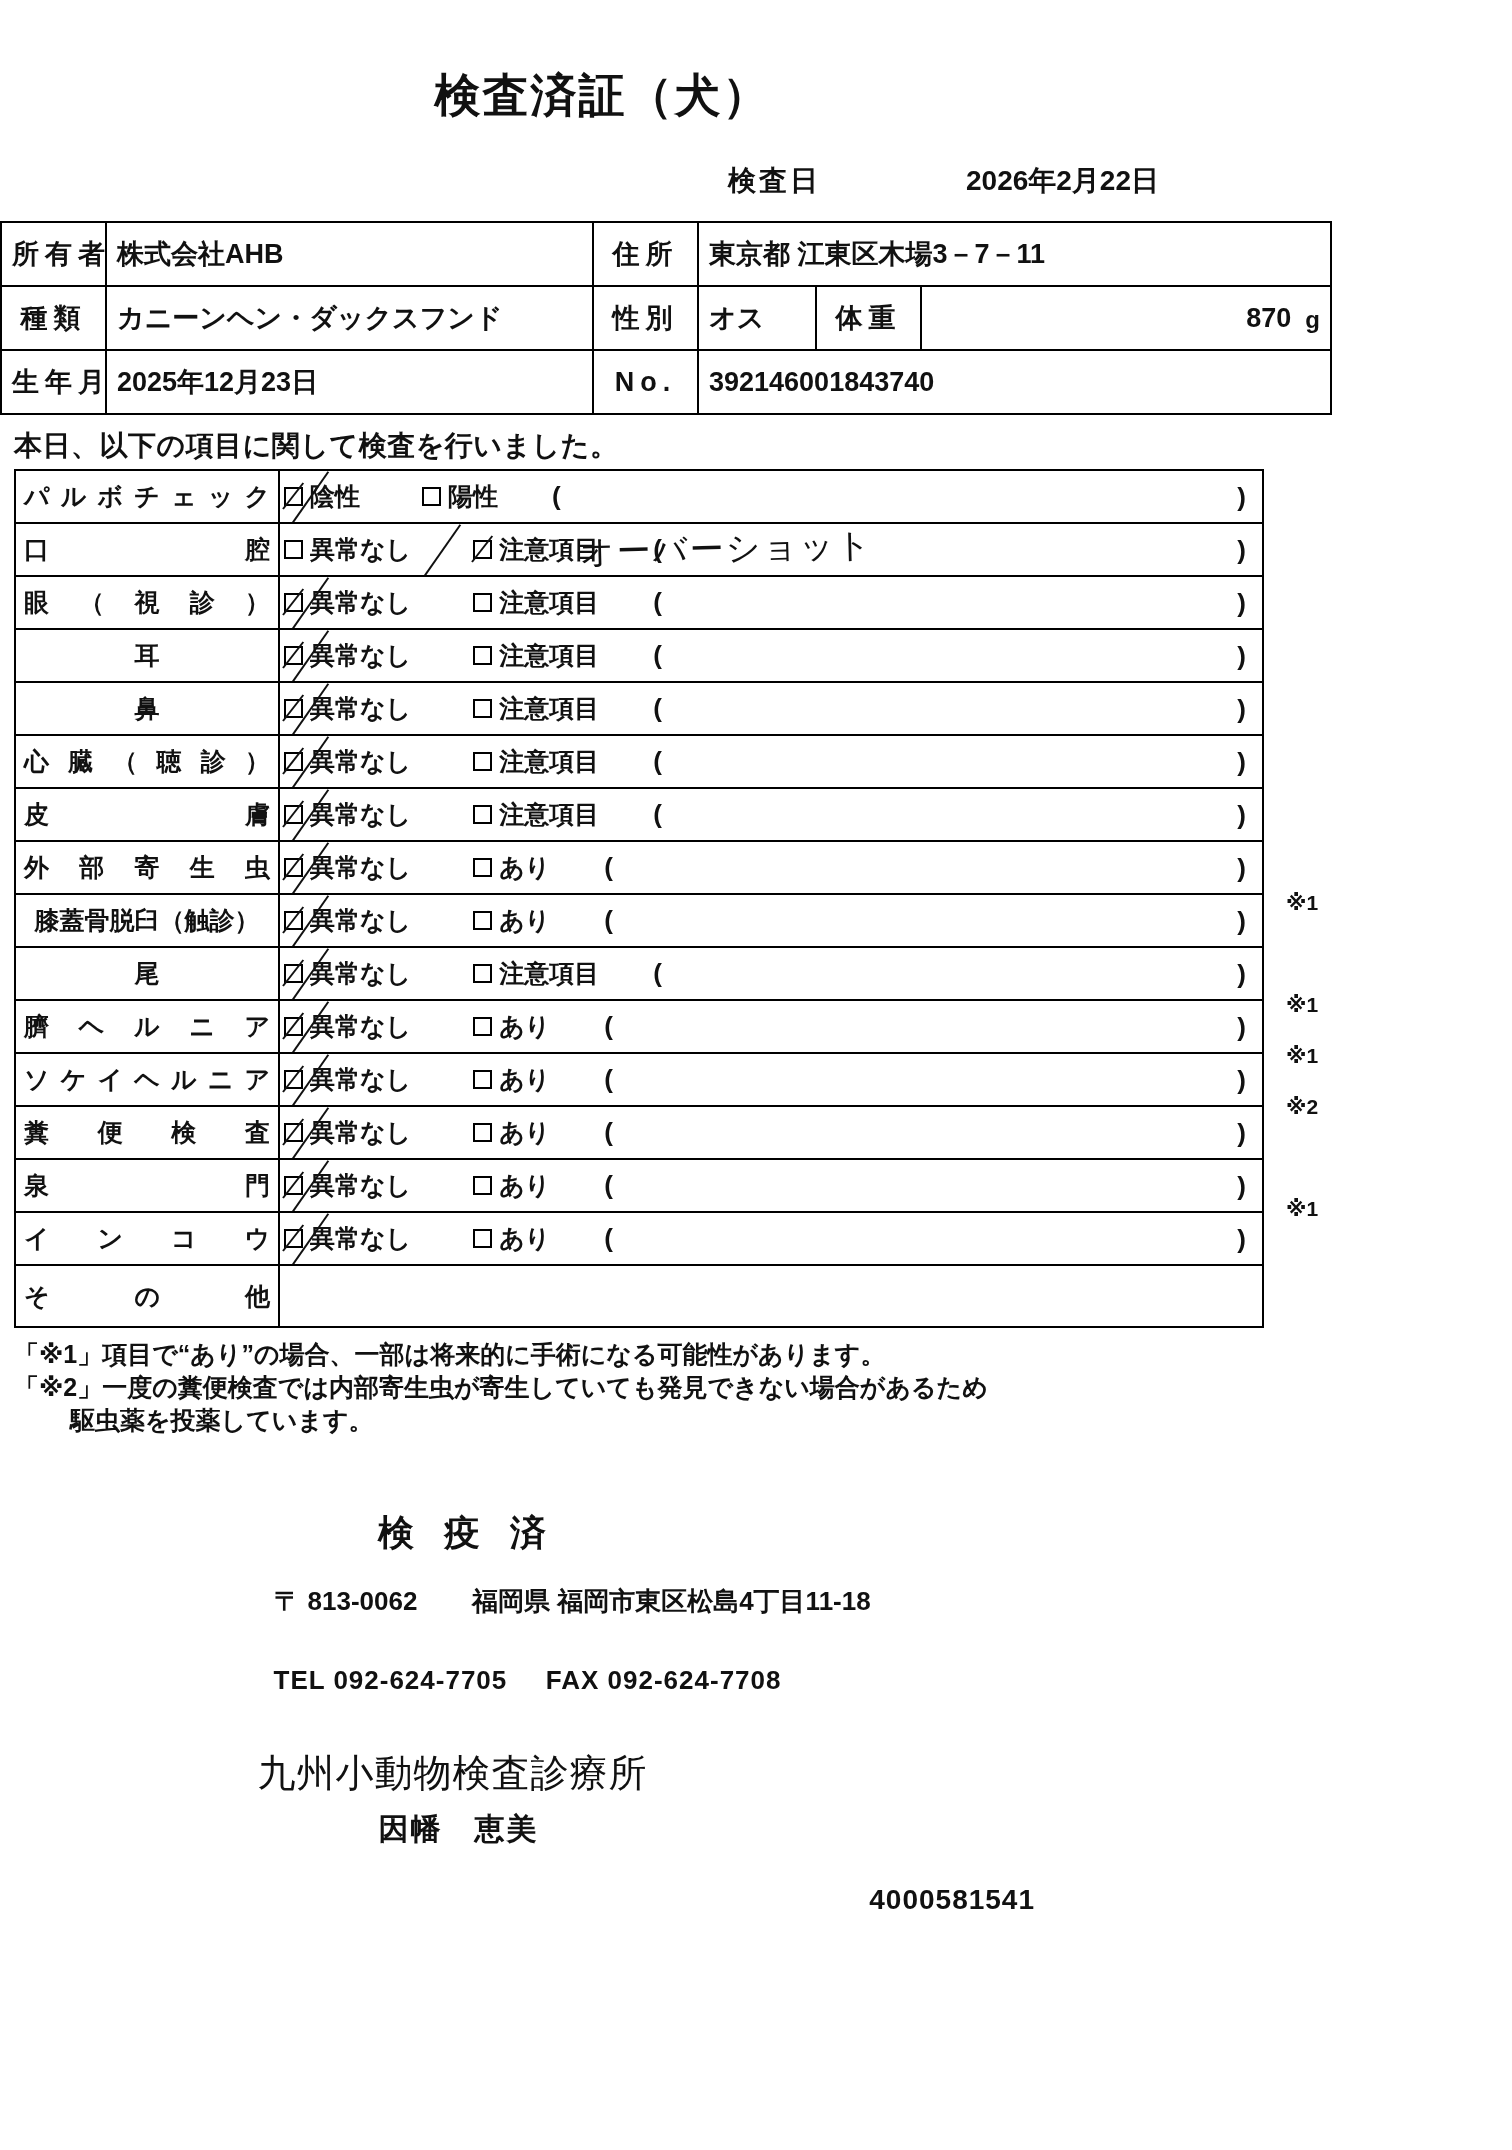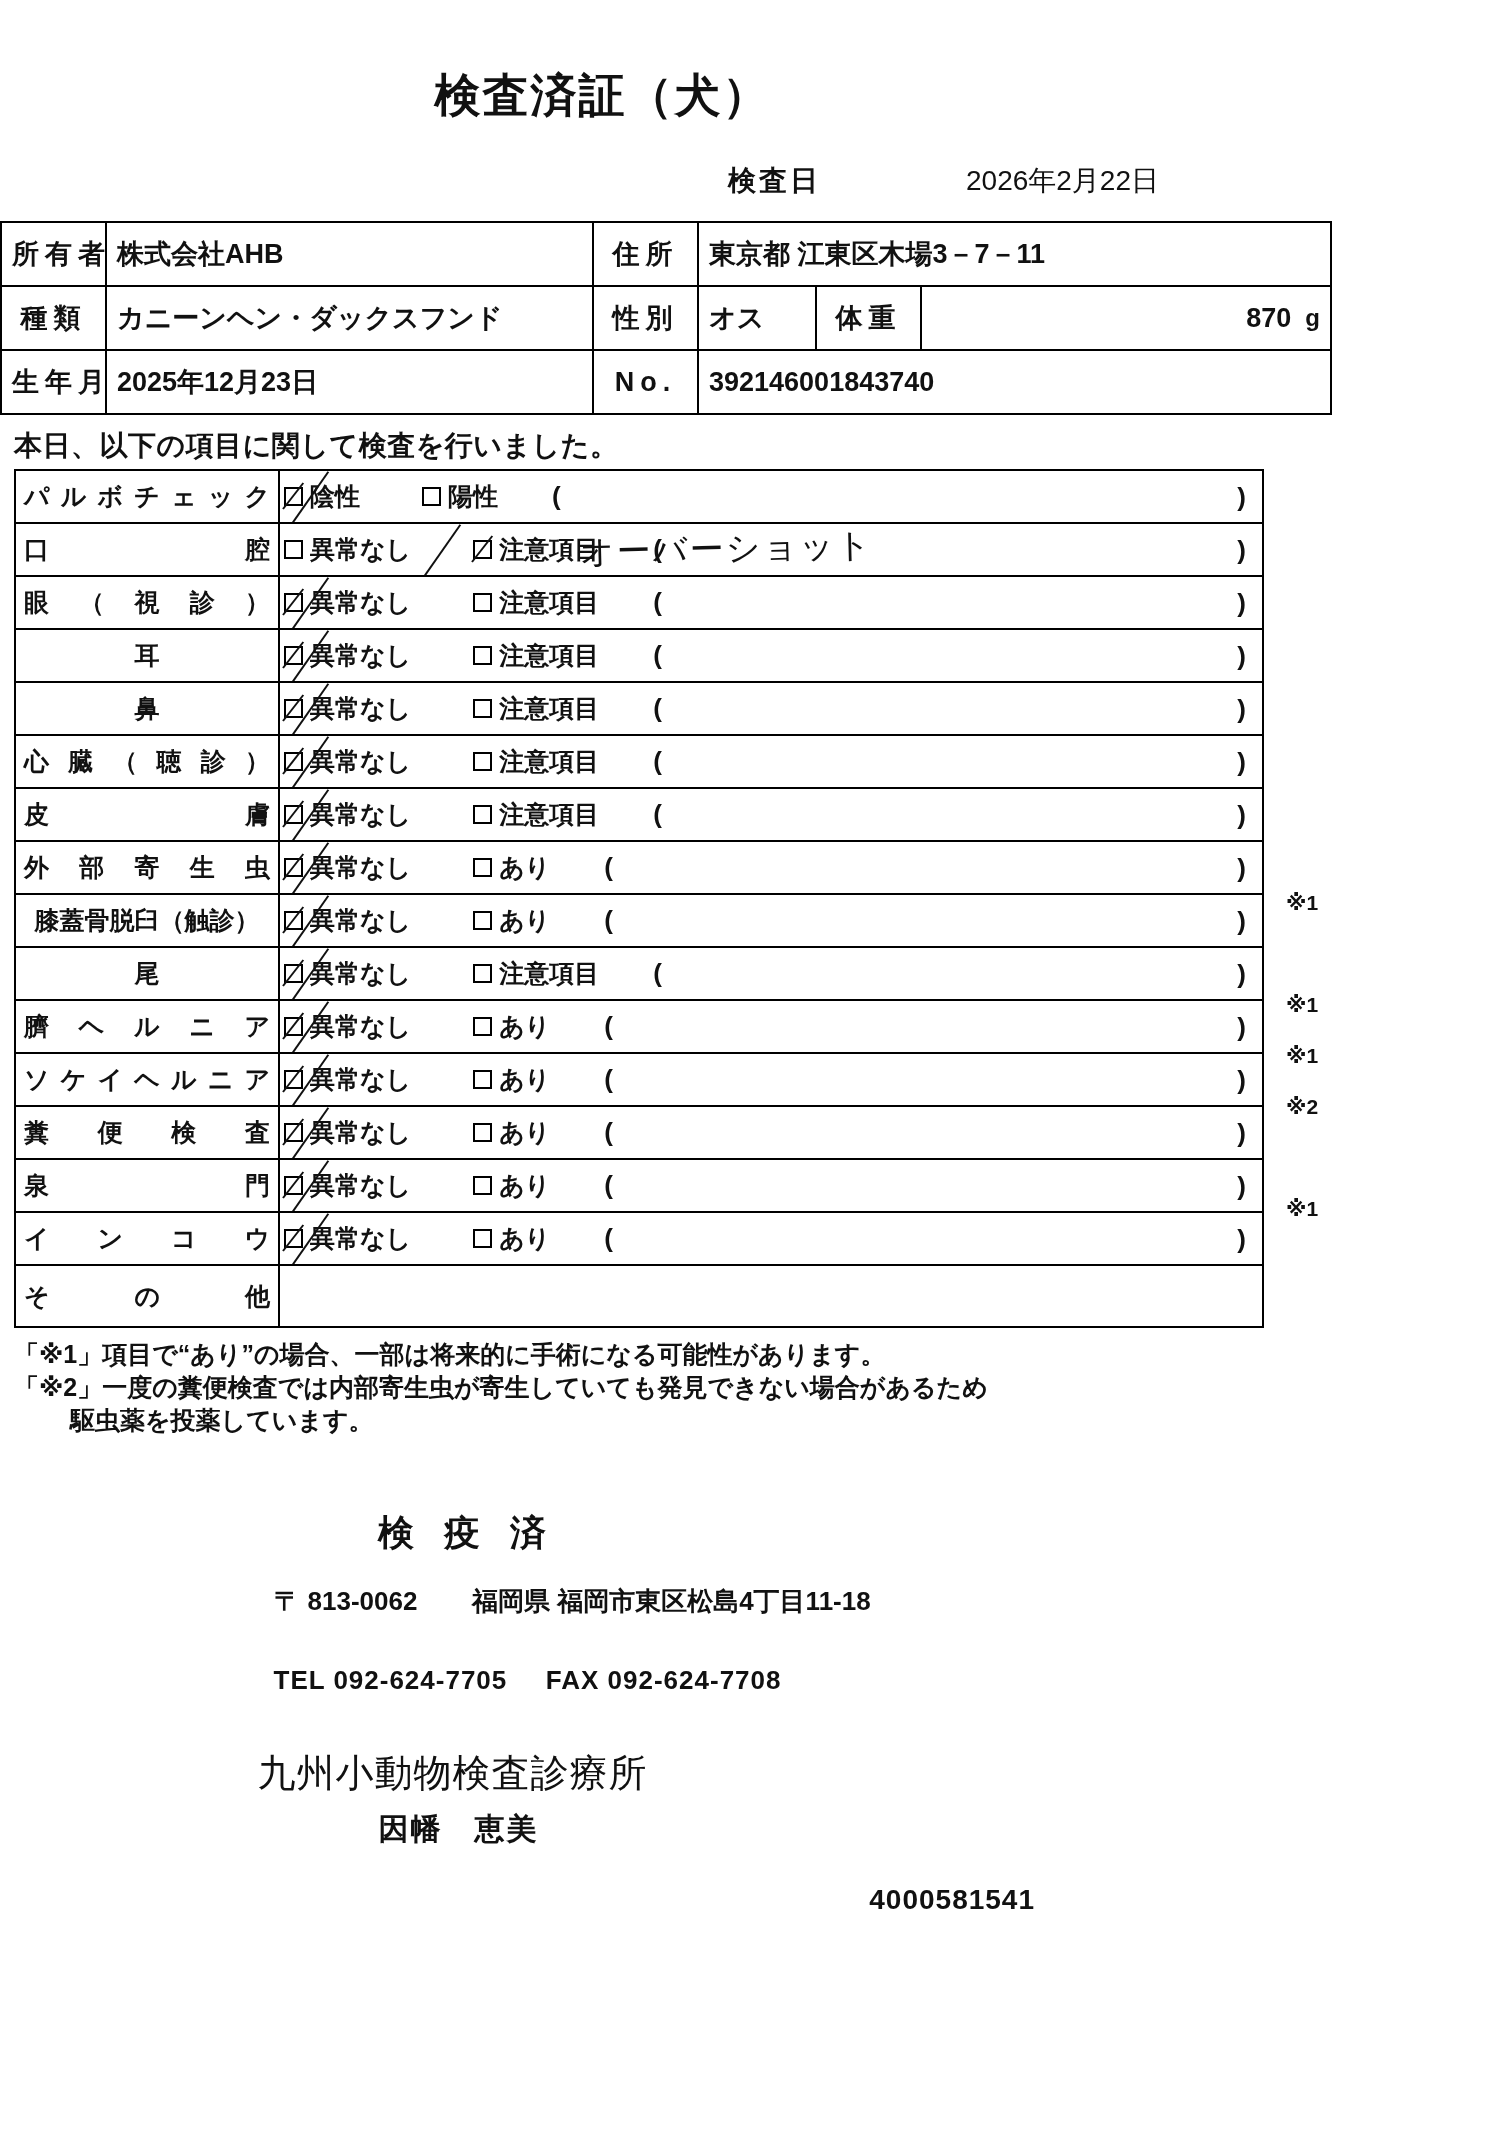--- a/index.html
+++ b/index.html
@@ -43,21 +43,21 @@
     padding-right: 46px;
   }
   .exam-date-label {
     font-size: 28px;
     font-weight: bold;
     letter-spacing: 3px;
     margin-right: 108px;
   }
   .exam-date-value {
     font-size: 28px;
-    font-weight: normal;
+    font-weight: bold;
     min-width: 230px;
     text-align: right;
   }
 
   
   .info-table {
     margin: 21px auto 0 auto;
     width: 1330px;
     border-collapse: collapse;
     table-layout: fixed;
@@ -81,21 +81,21 @@
     text-align: left;
     letter-spacing: 0px;
   }
   .val-right {
     text-align: right;
     padding-right: 16px;
   }
   .weight-wrap {
     display: flex;
     justify-content: flex-end;
-    align-items: center;
+    align-items: flex-end;
   }
   .weight-unit {
     font-size: 24px;
     margin-left: 14px;
     font-weight: bold;
   }
 
   
   .intro-line {
     width: 1330px;

